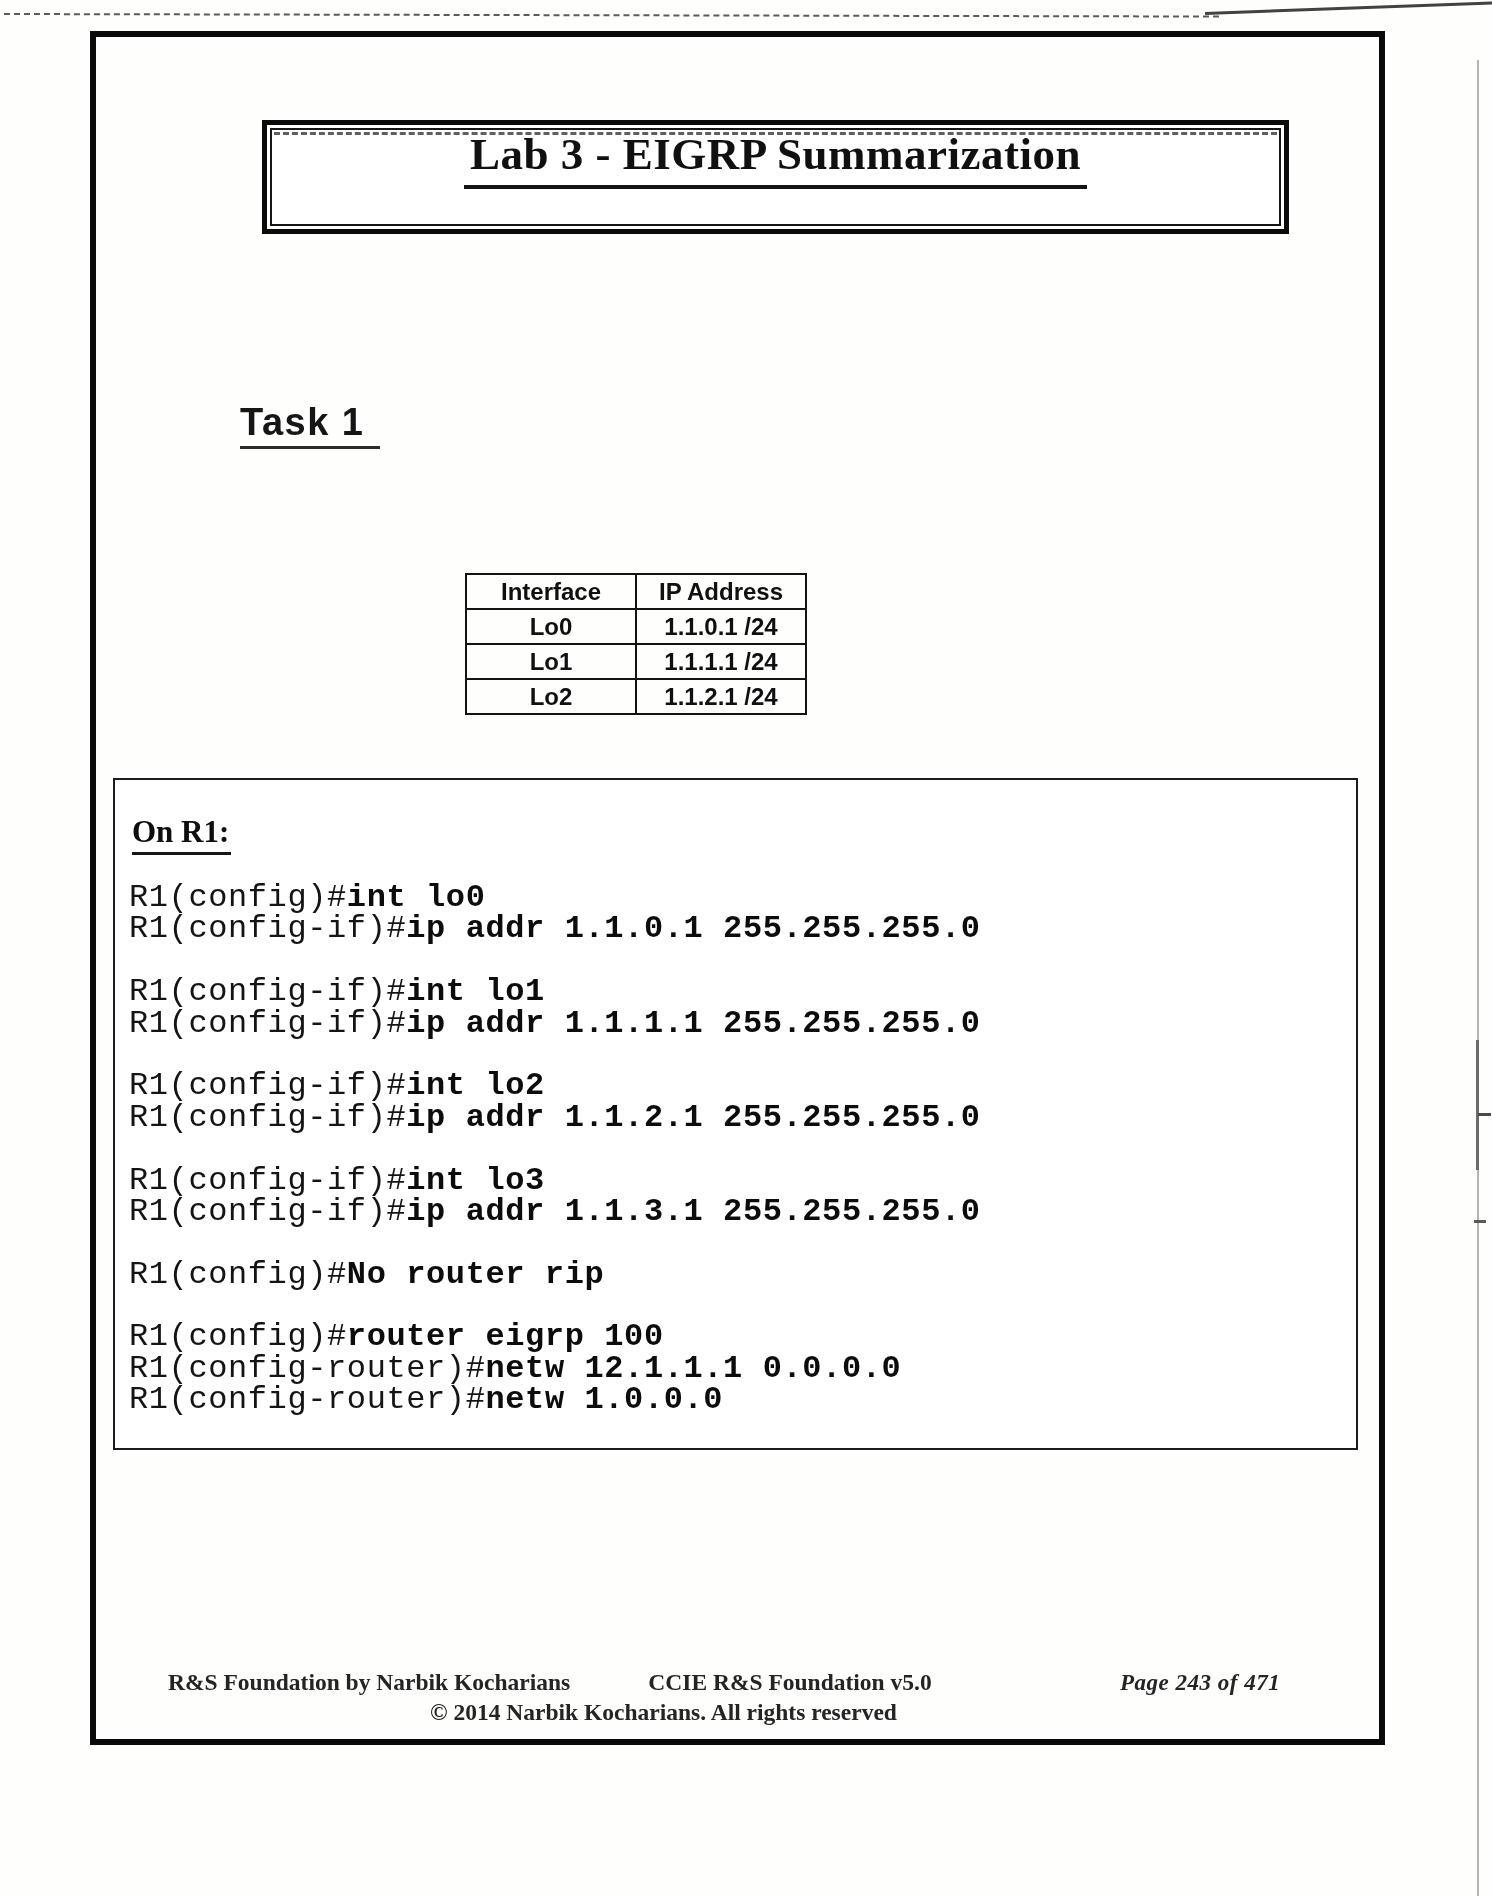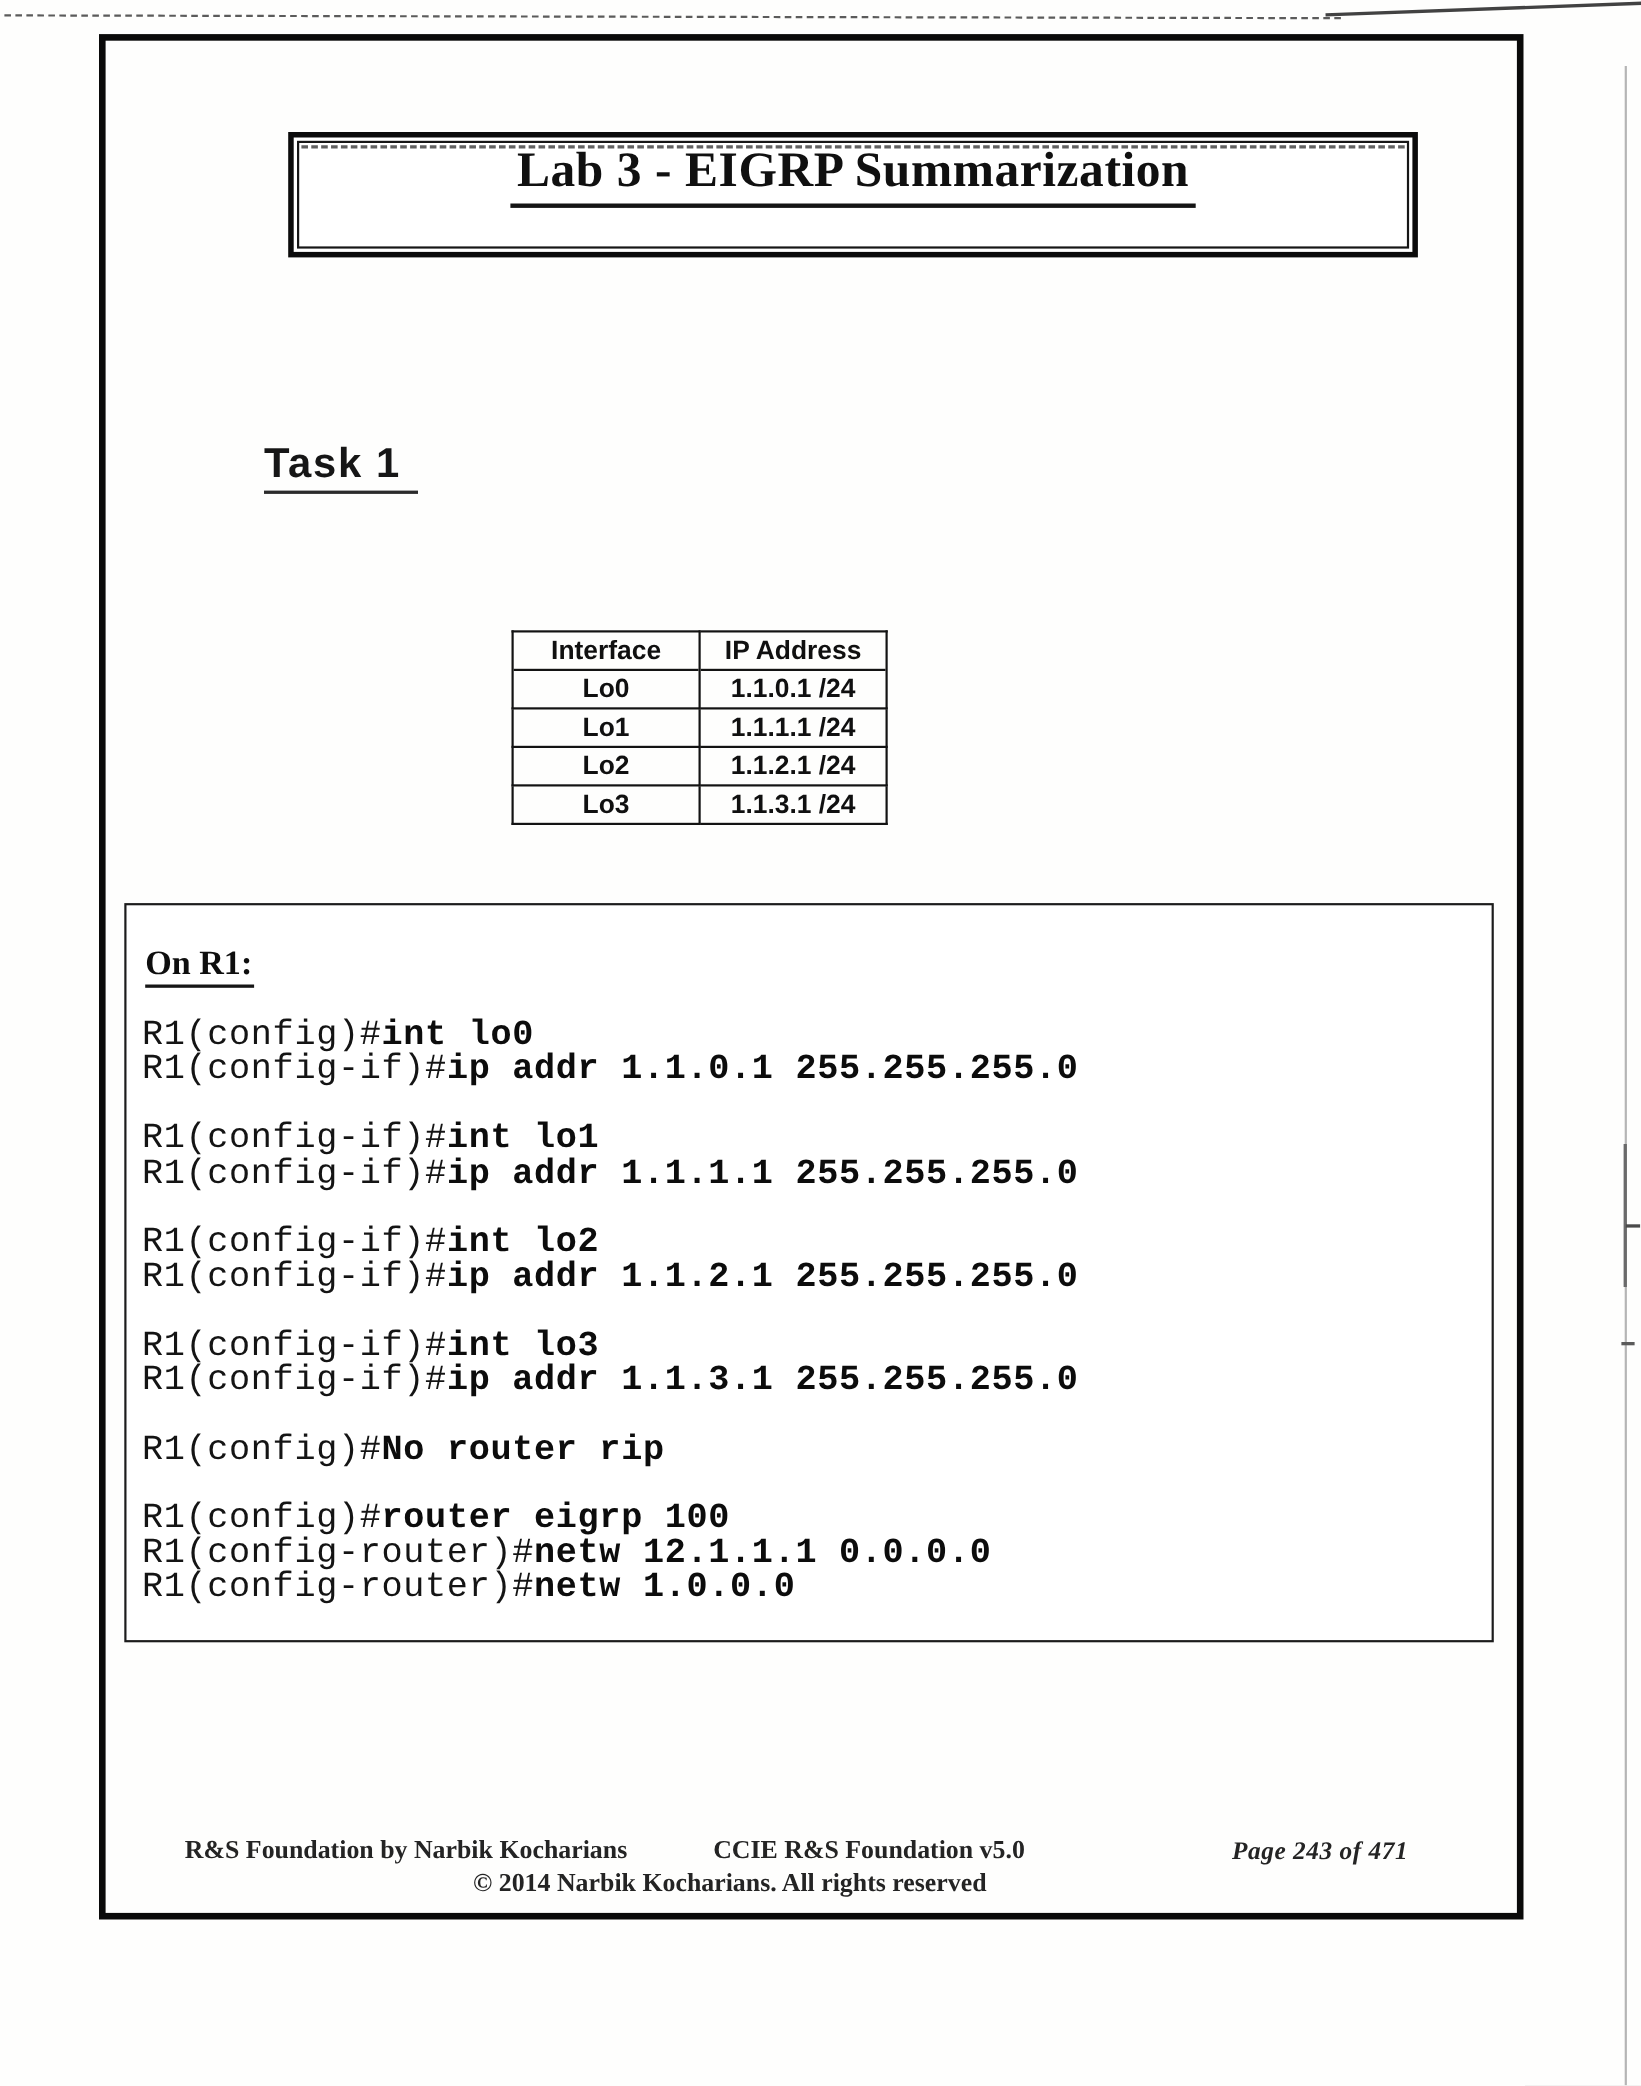--- a/index.html
+++ b/index.html
@@ -70,21 +70,21 @@
     border-collapse:collapse;table-layout:fixed;
     font-weight:bold;font-size:24px;color:#101010;
   }
   .if-table th,.if-table td{
     width:168px;height:33px;border:2px solid #131313;
     text-align:center;vertical-align:middle;padding:0;
   }
   .if-table th{border-bottom:1px solid #84cc16;}
   
   .cli-box{
-    position:absolute;left:113px;top:821px;width:1245px;height:672px;
+    position:absolute;left:113px;top:778px;width:1245px;height:672px;
     border:2px solid #1c1c1c;box-sizing:border-box;background:#fff;
   }
   .cli-heading{
     position:absolute;left:17px;top:34px;
     font-family:"Liberation Serif",serif;font-weight:bold;font-size:31px;color:#0e0e0e;
   }
   .cli-heading span{border-bottom:3px solid #161616;padding:0 2px 3px 0;}
   .cli-code{
     position:absolute;left:14px;top:102px;right:8px;
     font-family:"Liberation Mono","DejaVu Sans Mono",monospace;
@@ -150,24 +150,20 @@
           <td>1.1.0.1 /24</td>
         </tr>
         <tr>
           <td>Lo1</td>
           <td>1.1.1.1 /24</td>
         </tr>
         <tr>
           <td>Lo2</td>
           <td>1.1.2.1 /24</td>
         </tr>
-        <tr>
-          <td>Lo3</td>
-          <td>1.1.3.1 /24</td>
-        </tr>
       </tbody>
   </table>
 
   <div class="cli-box">
     <div class="cli-heading">
       <span>On R1:</span>
     </div>
     <div class="cli-code"><div class="code-line"><span>R1(config)#</span><span class="cmd">int lo0</span></div><div class="code-line"><span>R1(config-if)#</span><span class="cmd">ip addr 1.1.0.1 255.255.255.0</span></div><div class="code-line">&nbsp;</div><div class="code-line"><span>R1(config-if)#</span><span class="cmd">int lo1</span></div><div class="code-line"><span>R1(config-if)#</span><span class="cmd">ip addr 1.1.1.1 255.255.255.0</span></div><div class="code-line">&nbsp;</div><div class="code-line"><span>R1(config-if)#</span><span class="cmd">int lo2</span></div><div class="code-line"><span>R1(config-if)#</span><span class="cmd">ip addr 1.1.2.1 255.255.255.0</span></div><div class="code-line">&nbsp;</div><div class="code-line"><span>R1(config-if)#</span><span class="cmd">int lo3</span></div><div class="code-line"><span>R1(config-if)#</span><span class="cmd">ip addr 1.1.3.1 255.255.255.0</span></div><div class="code-line">&nbsp;</div><div class="code-line"><span>R1(config)#</span><span class="cmd">No router rip</span></div><div class="code-line">&nbsp;</div><div class="code-line"><span>R1(config)#</span><span class="cmd">router eigrp 100</span></div><div class="code-line"><span>R1(config-router)#</span><span class="cmd">netw 12.1.1.1 0.0.0.0</span></div><div class="code-line"><span>R1(config-router)#</span><span class="cmd">netw 1.0.0.0</span></div></div>
   </div>
 

